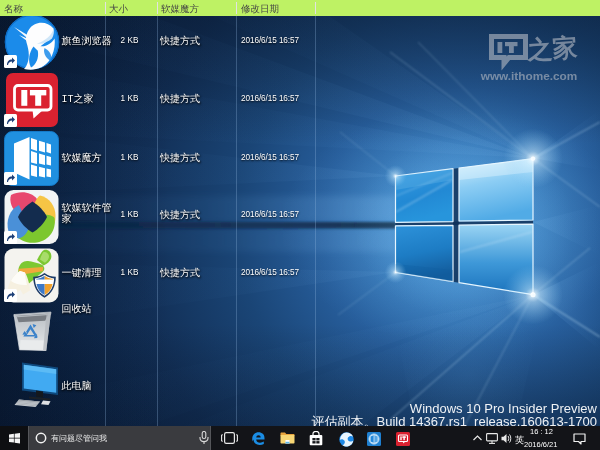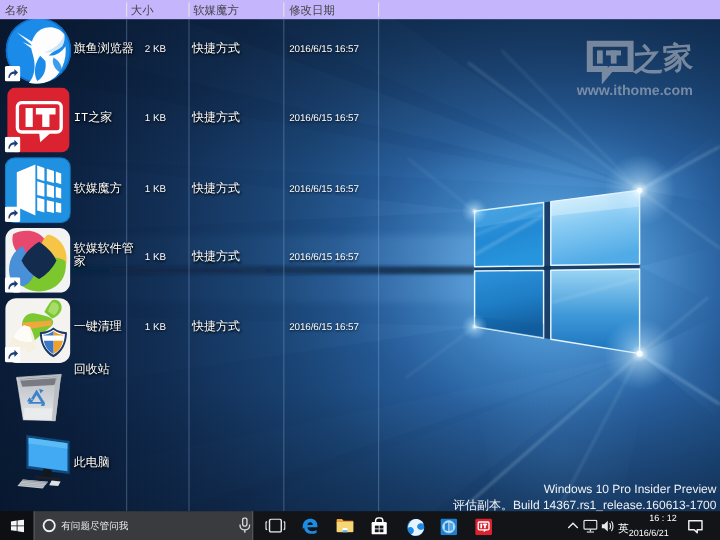--- a/index.html
+++ b/index.html
@@ -1,34 +1,34 @@
 <!DOCTYPE html>
 <html><head>
 <meta charset="utf-8">
 <style>
   html,body{margin:0;padding:0;width:600px;height:450px;overflow:hidden;background:#0a1c38;
     font-family:"Liberation Sans",sans-serif;}
   .abs{position:absolute;}
   #wall{position:absolute;left:0;top:0;}
-  #hdr{position:absolute;left:0;top:0;width:600px;height:16px;background:#c4b5fd;
+  #hdr{position:absolute;left:0;top:0;width:600px;height:16px;background:#bef264;
     font-size:9.5px;color:#454545;z-index:5;}
   #hdr span{position:absolute;top:2.5px;}
   .vsep{position:absolute;top:16px;height:410px;width:1px;background:rgba(150,185,225,0.30);z-index:2;}
   .hsep{position:absolute;top:2px;height:12px;width:1px;background:#e2e2e2;}
   .lbl{position:absolute;color:#fff;font-size:10px;text-shadow:0 1px 2px rgba(0,0,0,0.85),1px 1px 2px rgba(0,0,0,0.7);z-index:4;line-height:11px;font-family:Liberation Mono, monospace;}
   .sz{position:absolute;width:48px;text-align:center;color:#fff;font-size:8.2px;text-shadow:0 1px 2px rgba(0,0,0,0.85);z-index:4;}
   .dt{position:absolute;color:#fff;font-size:8.2px;letter-spacing:-0.08px;text-shadow:0 1px 2px rgba(0,0,0,0.85);z-index:4;}
   .ic{position:absolute;z-index:3;}
   #tb{position:absolute;left:0;top:426px;width:600px;height:24px;background:#131418;z-index:10;}
   #sbox{position:absolute;left:28px;top:0px;width:183px;height:24px;background:#3a3b3f;
     border-left:1px solid #55565a;border-right:1px solid #55565a;box-sizing:border-box;}
   #stext{position:absolute;left:22px;top:7px;font-size:8px;color:#ececec;}
   .trayTxt{position:absolute;color:#fff;font-size:9px;z-index:11;}
   #wm1{position:absolute;right:3px;top:402px;text-align:right;color:rgba(255,255,255,0.93);
-     font-size:10px;z-index:4;line-height:13px;}
+     font-size:13px;z-index:4;line-height:13px;}
 </style>
 </head>
 <body>
 <svg id="wall" width="600" height="450" viewBox="0 0 600 450">
  <defs>
   <radialGradient id="bg" gradientUnits="userSpaceOnUse" cx="462" cy="226" r="500">
     <stop offset="0" stop-color="#4a90d0"></stop>
     <stop offset="0.13" stop-color="#3a7fc0"></stop>
     <stop offset="0.28" stop-color="#275e9c"></stop>
     <stop offset="0.45" stop-color="#1a4576"></stop>
@@ -435,19 +435,19 @@
     <rect x="0.6" y="0.6" width="10.8" height="7.3" rx="0.8" fill="none" stroke="#e8e8e8" stroke-width="1.1"></rect>
     <line x1="3" y1="10.4" x2="9" y2="10.4" stroke="#e8e8e8" stroke-width="1.1"></line>
     <line x1="6" y1="8" x2="6" y2="10" stroke="#e8e8e8" stroke-width="1.1"></line>
   </svg>
 
   <svg class="abs" style="left:501px;top:7px" width="11" height="11" viewBox="0 0 11 11">
     <polygon points="0.5,3.8 2.5,3.8 5.5,1 5.5,10 2.5,7.2 0.5,7.2" fill="#e8e8e8"></polygon>
     <path d="M7,3 C8,4 8,7 7,8 M8.5,1.5 C10.2,3 10.2,8 8.5,9.5" fill="none" stroke="#e8e8e8" stroke-width="1"></path>
   </svg>
   <div class="trayTxt" style="left:515px;top:7.5px;font-size:9px">英</div>
-  <div class="trayTxt" style="left:530px;top:1px;width:34px;text-align:right;font-size:7.5px">16 : 12</div>
+  <div class="trayTxt" style="left:530px;top:1px;width:34px;text-align:left;font-size:7.5px">16 : 12</div>
   <div class="trayTxt" style="left:524px;top:13.5px;width:46px;text-align:left;font-size:7.5px">2016/6/21</div>
 
   <svg class="abs" style="left:573px;top:7px" width="13" height="12" viewBox="0 0 13 12">
     <path d="M1,1 L12,1 L12,8.5 L8,8.5 L8,11 L5.5,8.5 L1,8.5 Z" fill="none" stroke="#f0f0f0" stroke-width="1.2" stroke-linejoin="round"></path>
   </svg>
 </div>
 
 </body></html>

